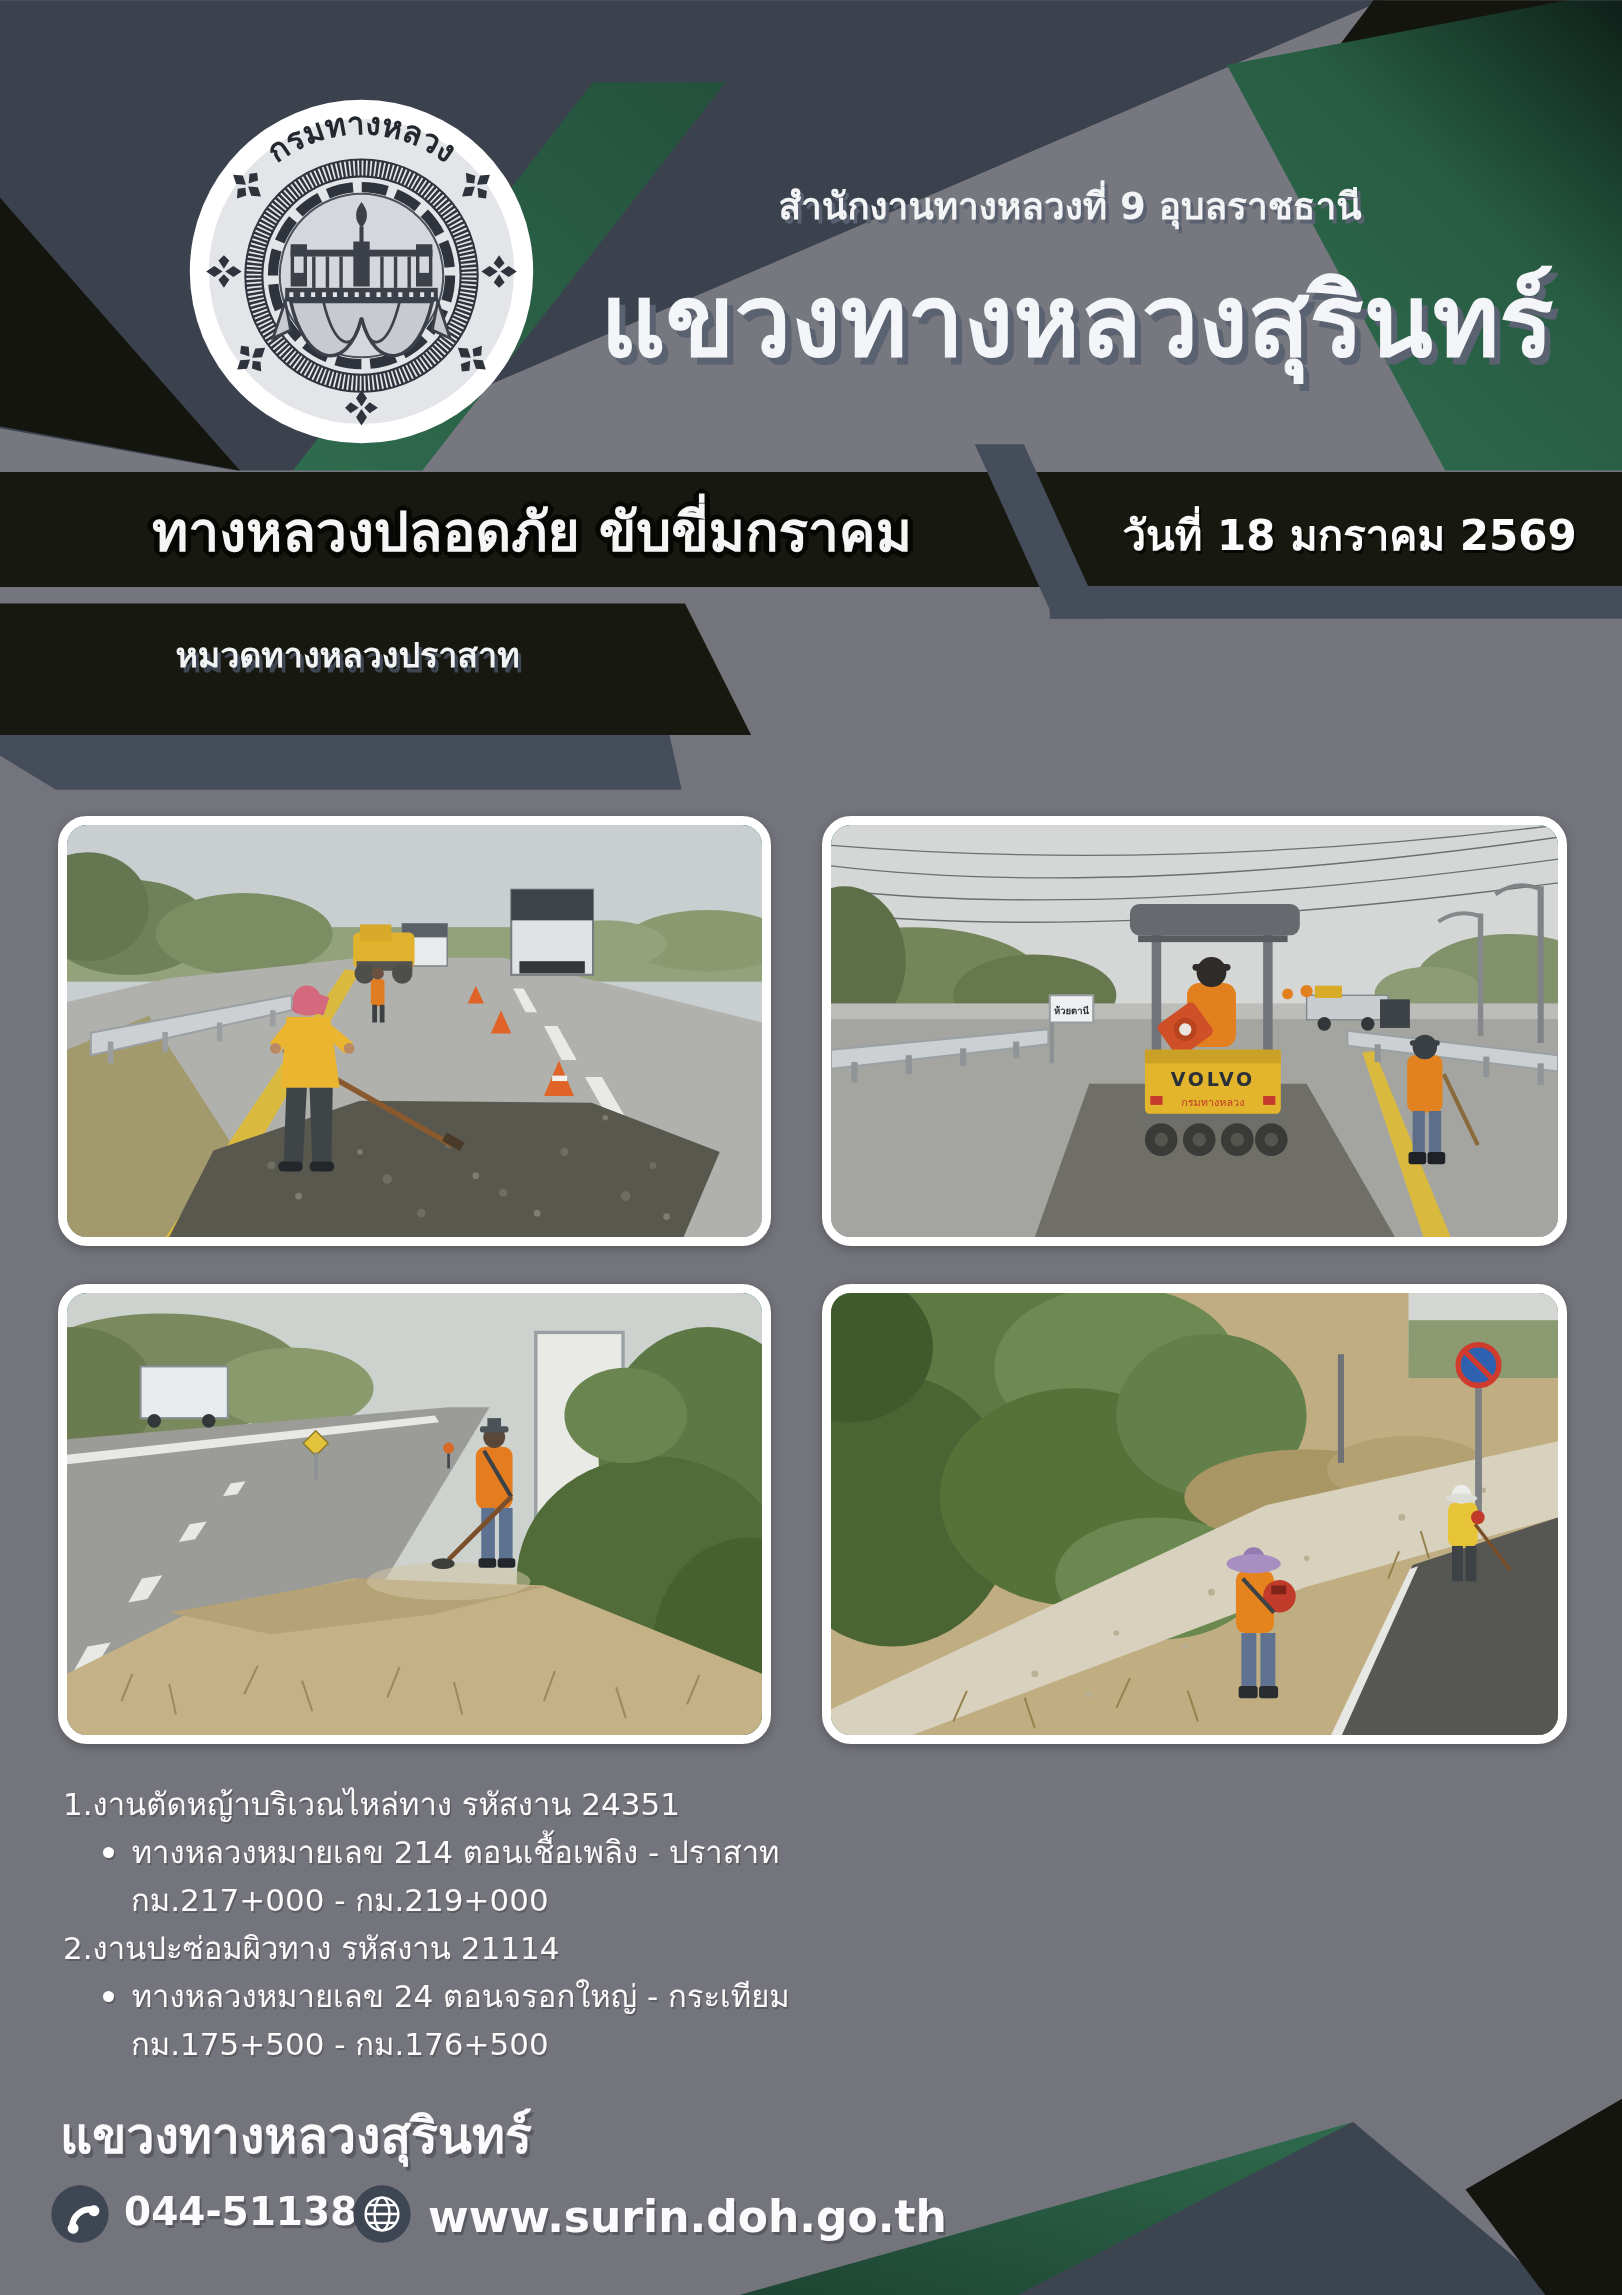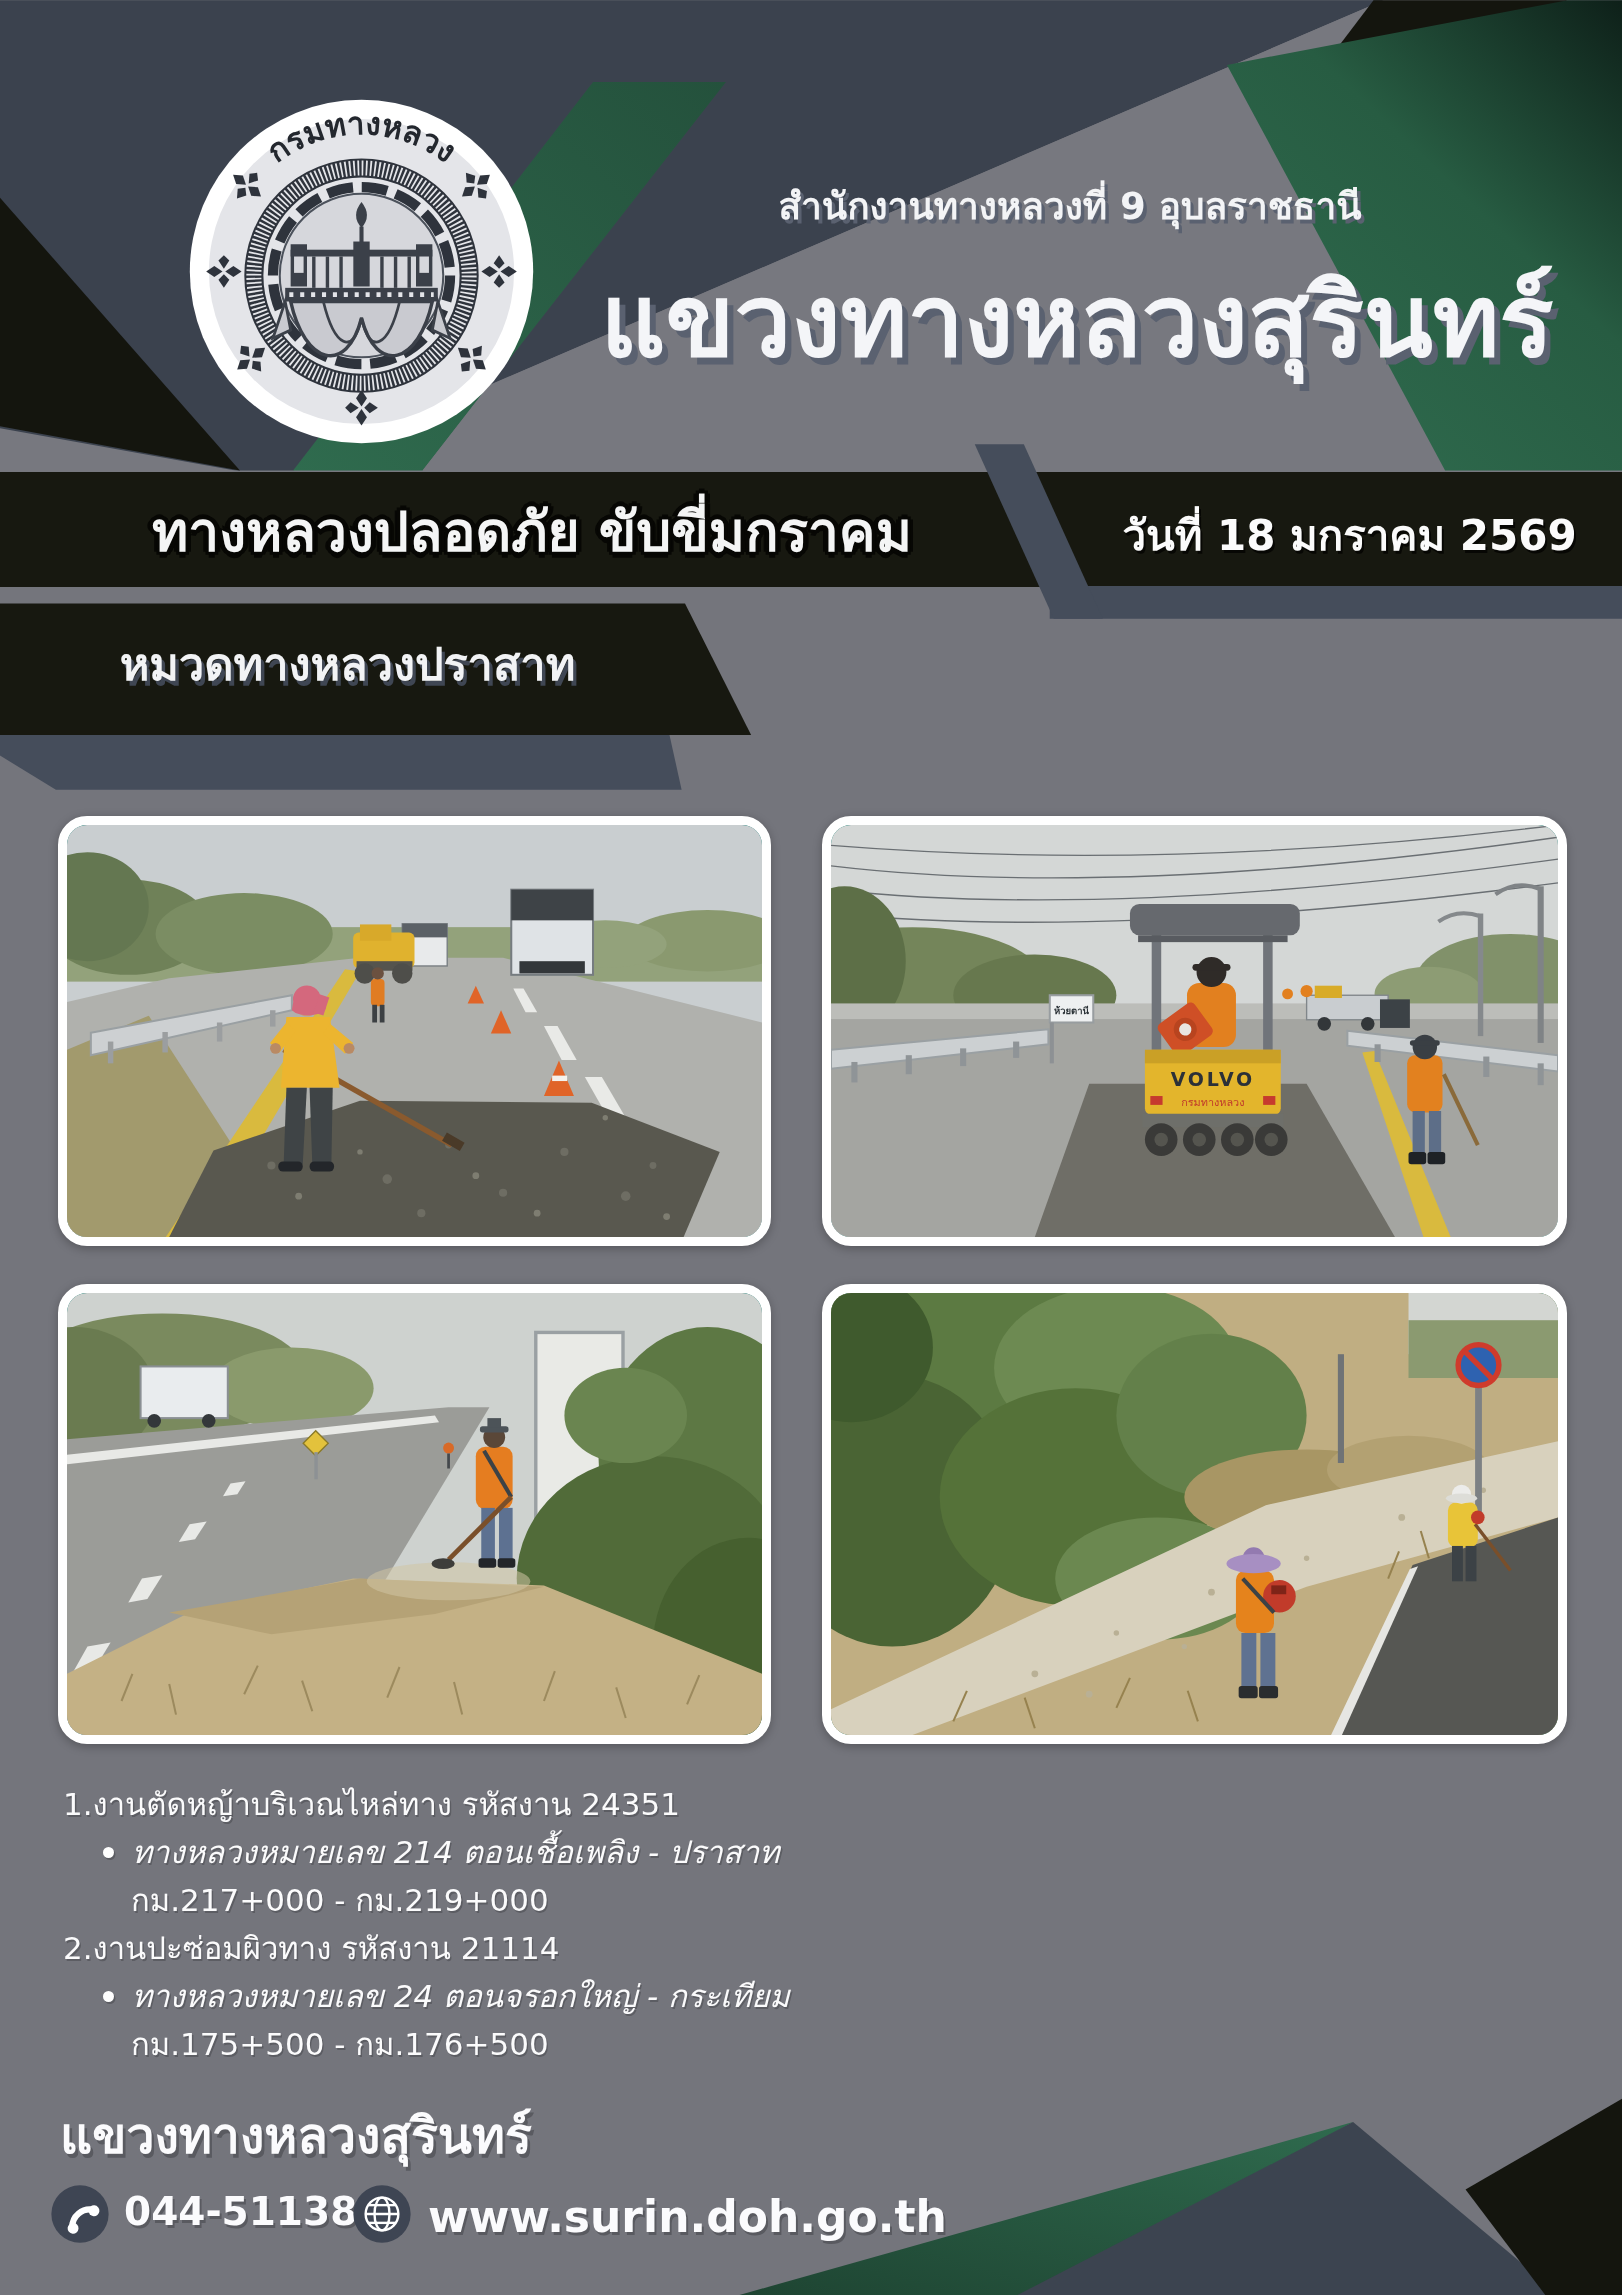--- a/index.html
+++ b/index.html
@@ -33,35 +33,35 @@
   }
   .date-label{
     left:1118px;top:502px;width:463px;text-align:center;
     font-size:42px;font-weight:bold;color:#fbfbfb;
     text-shadow:2px 2.7px 0 #070704;
     white-space:nowrap;
   }
   
   .section-title{
     left:41px;top:628px;width:613px;text-align:center;
-    font-size:45px;font-weight:bold;color:#f2f3f5;
+    font-size:34px;font-weight:bold;color:#f2f3f5;
     text-shadow:3.4px 4.8px 0 #3f4653;
     white-space:nowrap;
   }
   
   .photo{
     border:9.5px solid #ffffff;border-radius:29px;overflow:hidden;
     box-shadow:0 2.7px 9.5px rgba(0,0,0,0.25);
     background:#0f766e;
   }
   .photo svg{width:100%;height:100%;}
   
   .work-list{left:63px;top:1780px;width:1022px;color:#fbfbfc;font-size:31px;line-height:48px;text-shadow:1.4px 2px 0 #5c5d63;}
   .li-title{white-space:nowrap;}
-  .li-bullet{white-space:nowrap;padding-left:40px;display:flex;align-items:center;font-style:italic;}
+  .li-bullet{white-space:nowrap;padding-left:40px;display:flex;align-items:center;}
   .li-bullet .dot{width:11px;height:11px;border-radius:50%;background:#ffffff;margin-right:17.7px;flex:0 0 auto;box-shadow:1.4px 2px 0 #5c5d63;}
   .li-km{white-space:nowrap;padding-left:68px;}
   
   .footer-name{
     left:60px;top:2096px;width:954px;
     font-size:50px;font-weight:bold;color:#fbfbfd;
     text-shadow:2.7px 4.1px 0 #595a60;white-space:nowrap;
   }
   .contact-text{
     font-size:39px;font-weight:bold;color:#fbfbfd;

